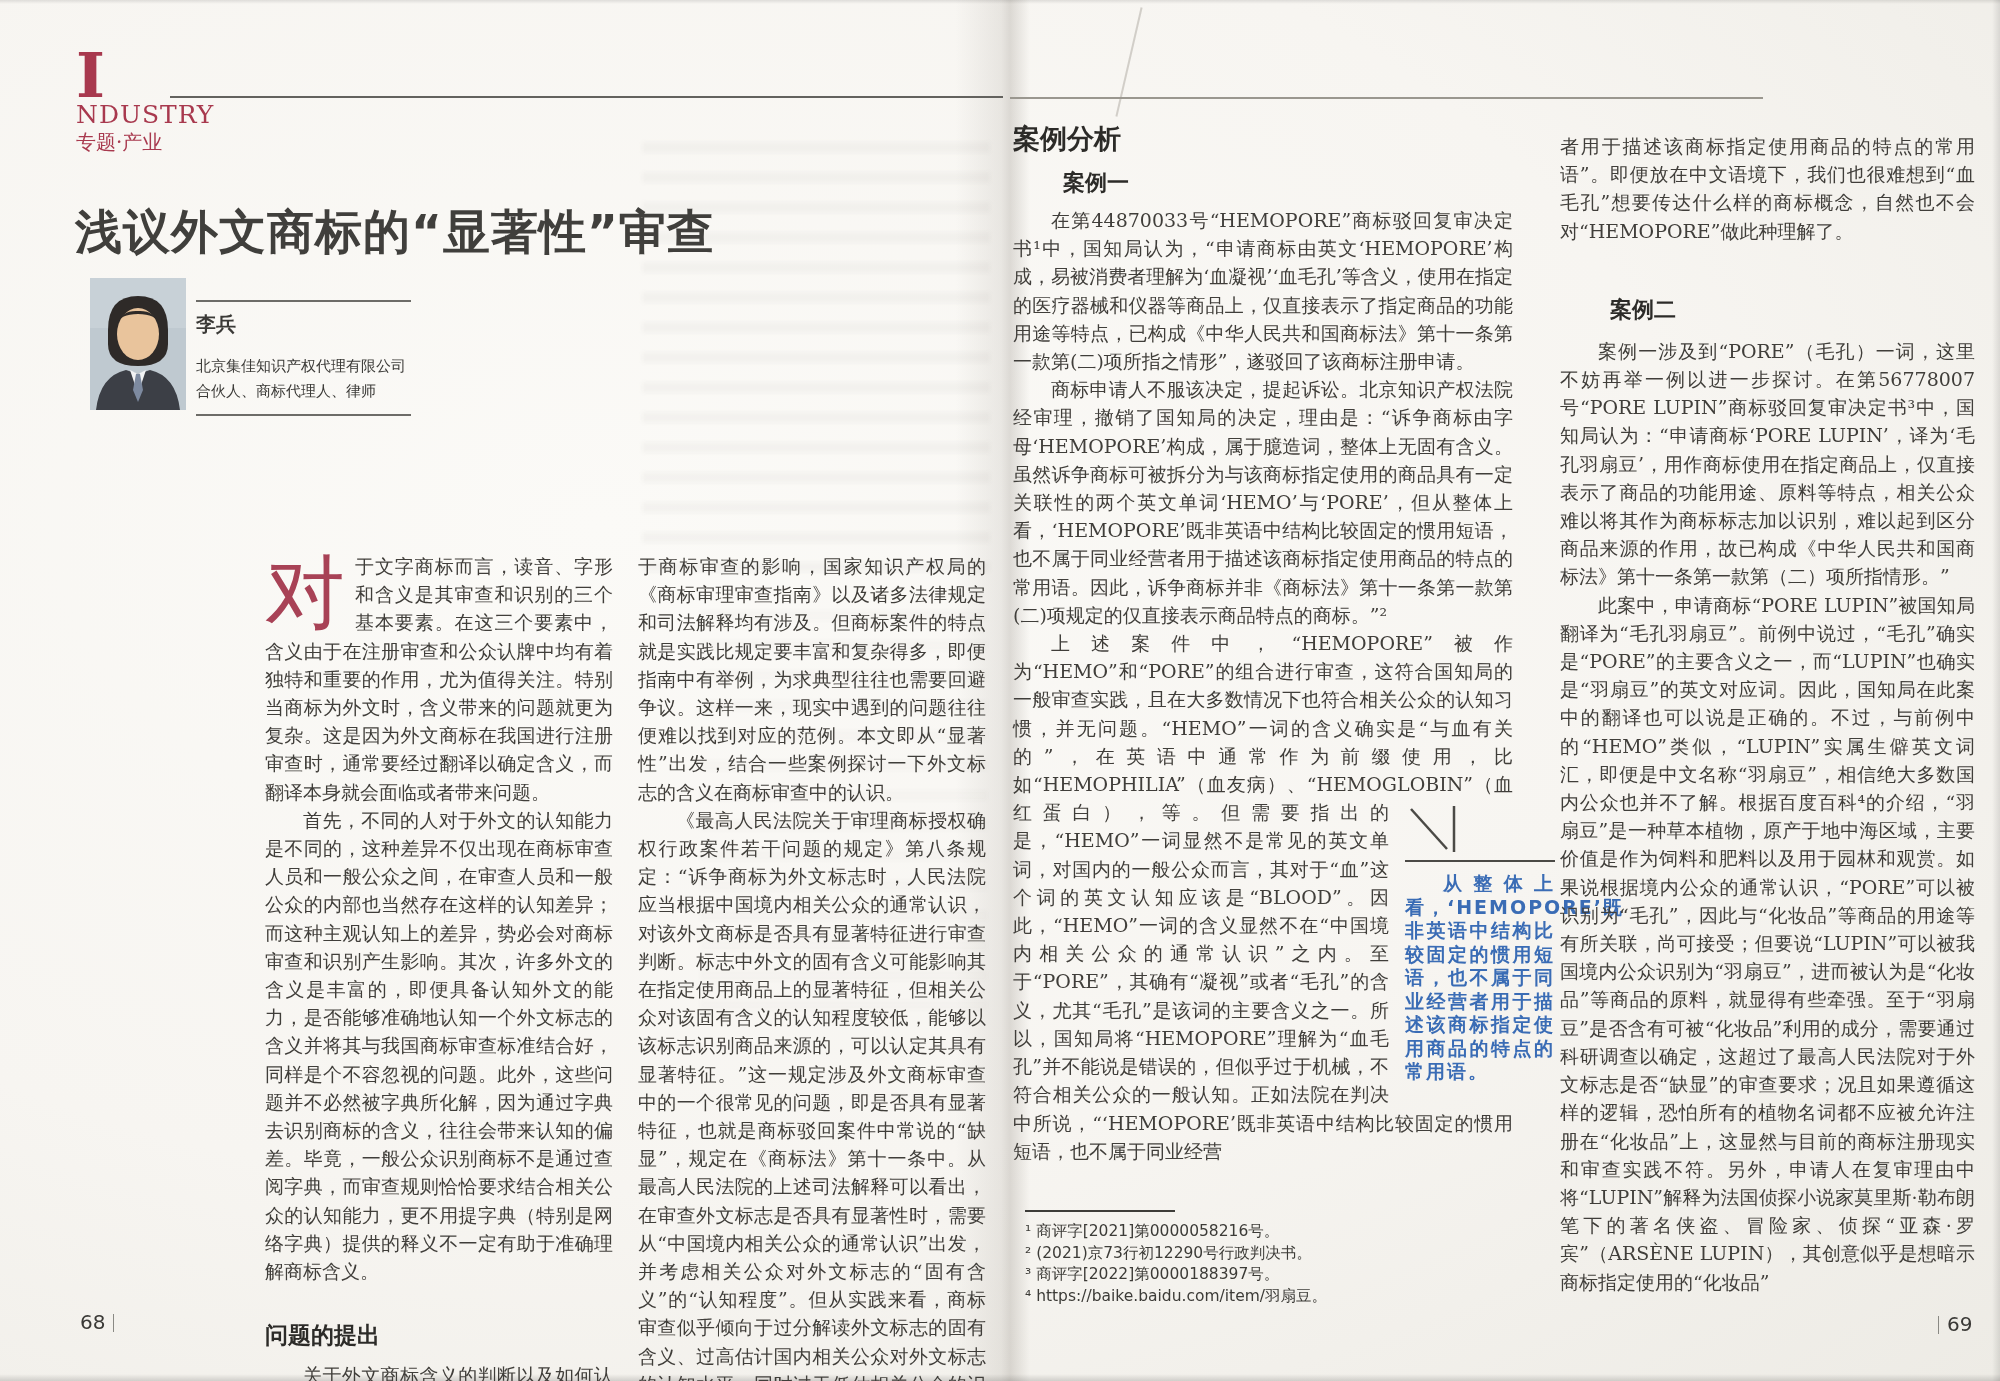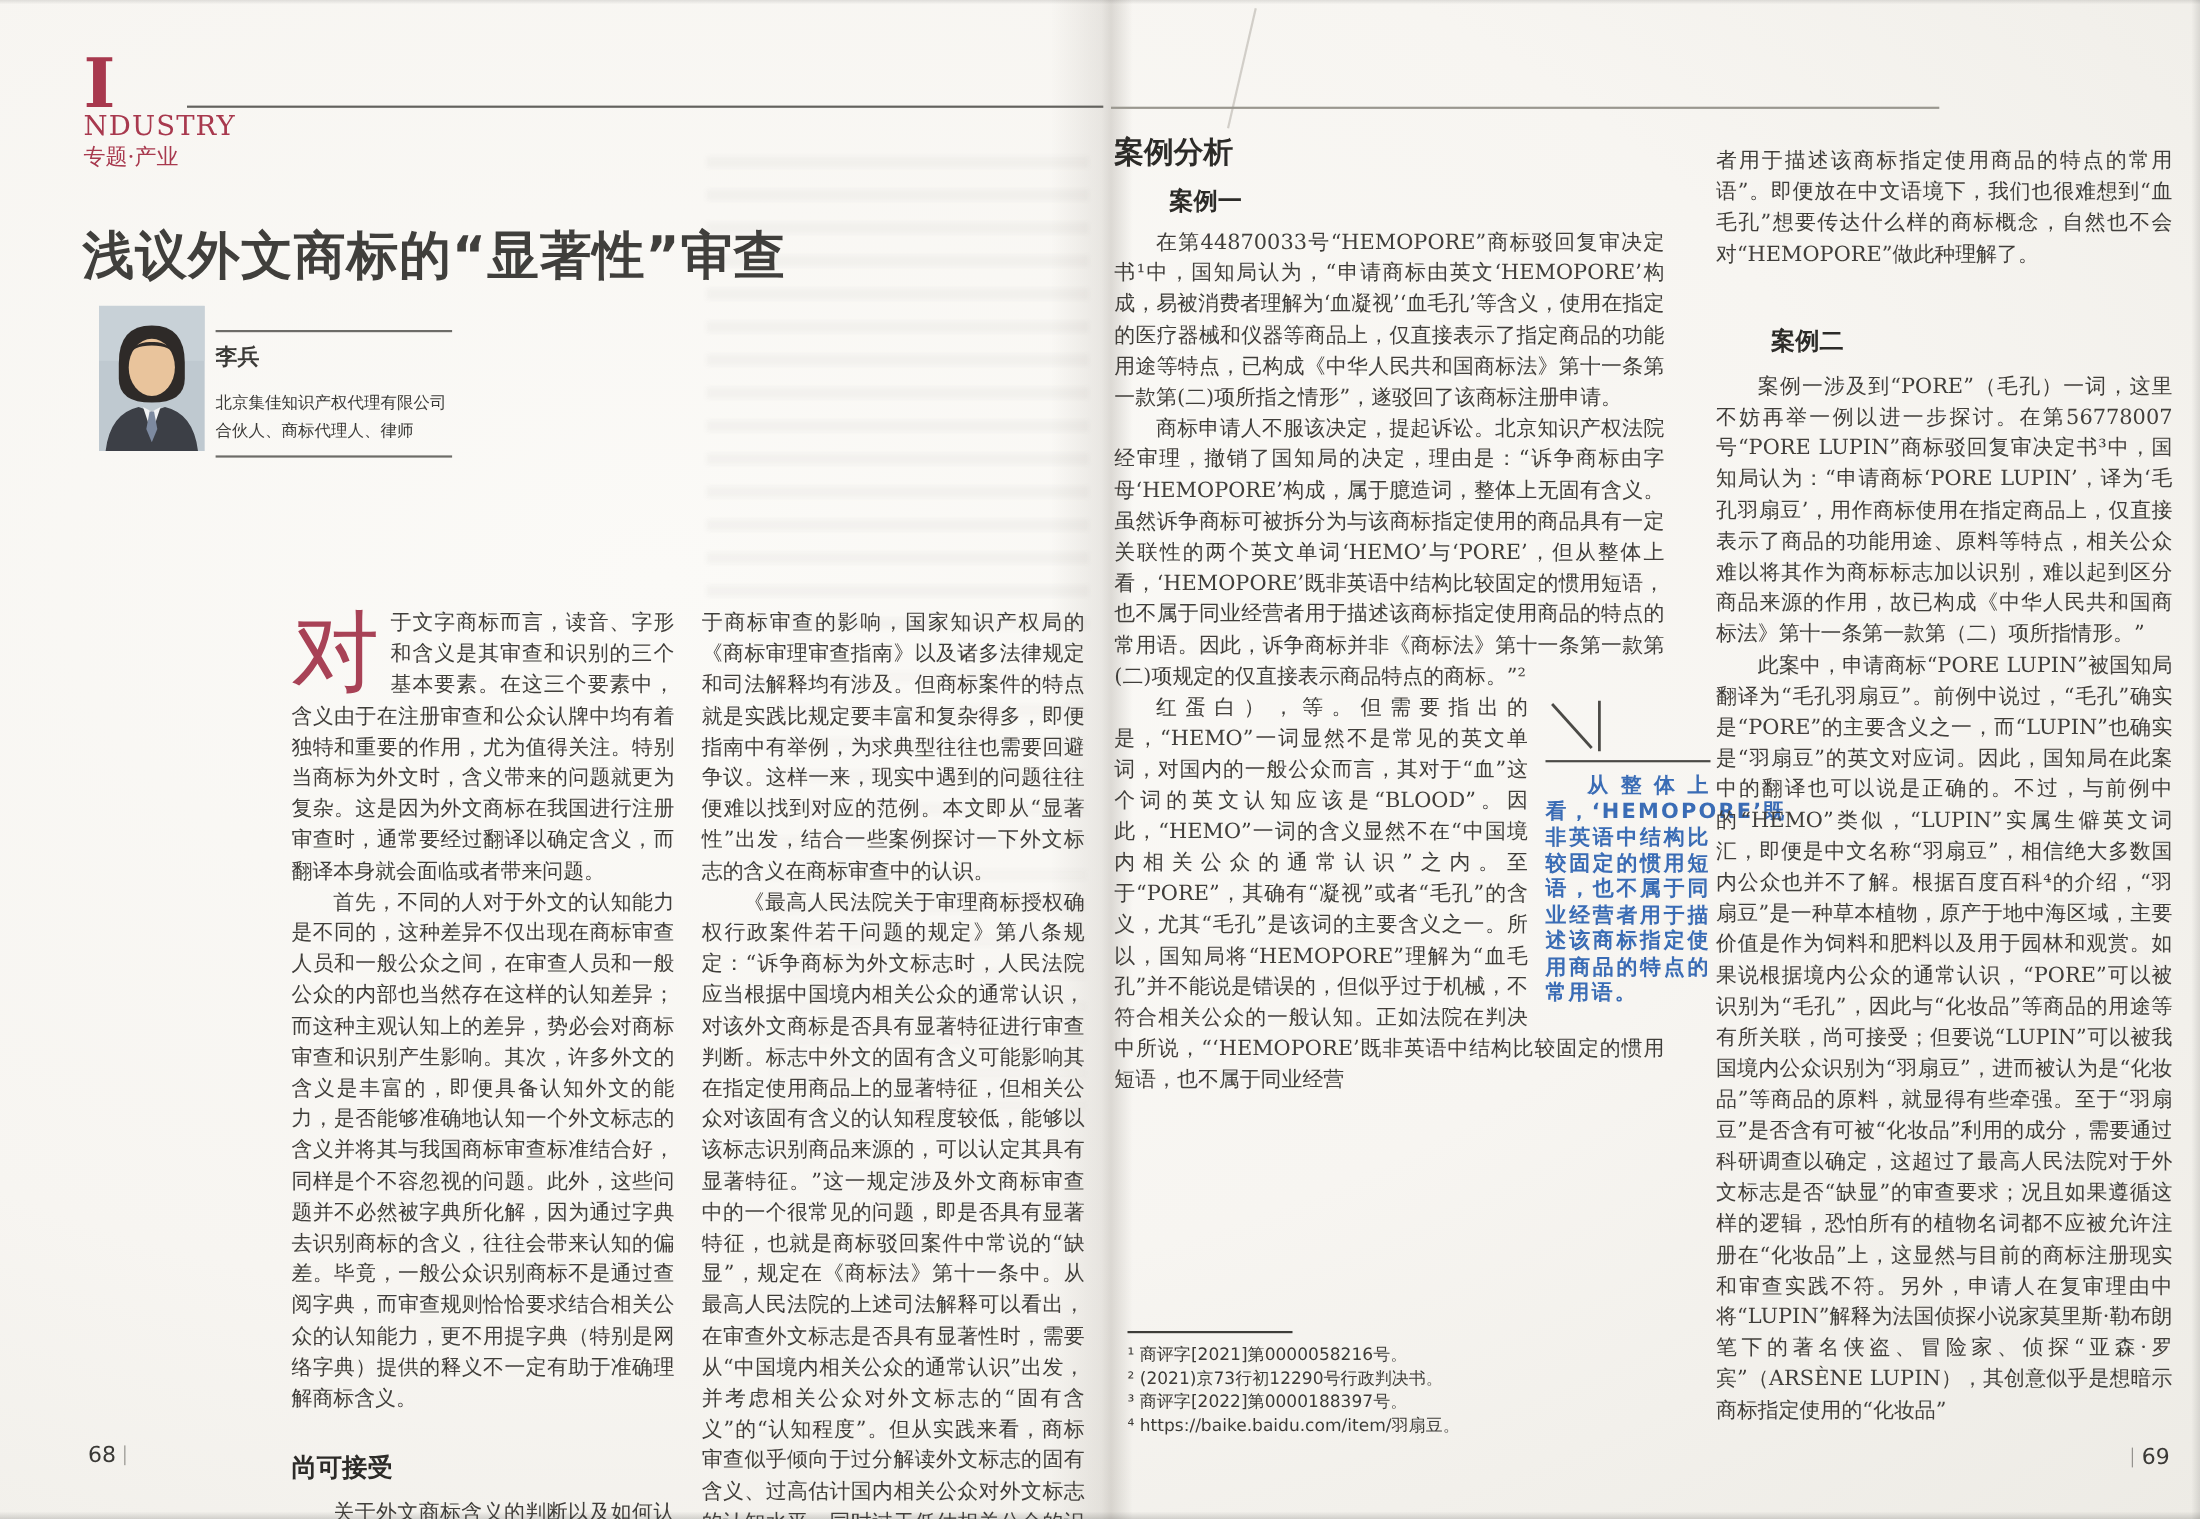--- a/index.html
+++ b/index.html
@@ -117,35 +117,35 @@
     <div class="a-name">李兵</div>
     <div class="a-org">北京集佳知识产权代理有限公司</div>
     <div class="a-role">合伙人、商标代理人、律师</div>
     <div class="a-rule2"></div>
   </div>
 
 
   <div class="page-col col-l1">
     <p class="para"><span class="dropcap">对</span><span>于文字商标而言，读音、字形和含义是其审查和识别的三个基本要素。在这三个要素中，含义由于在注册审查和公众认牌中均有着独特和重要的作用，尤为值得关注。特别当商标为外文时，含义带来的问题就更为复杂。这是因为外文商标在我国进行注册审查时，通常要经过翻译以确定含义，而翻译本身就会面临或者带来问题。</span></p>
     <p class="para ind">首先，不同的人对于外文的认知能力是不同的，这种差异不仅出现在商标审查人员和一般公众之间，在审查人员和一般公众的内部也当然存在这样的认知差异；而这种主观认知上的差异，势必会对商标审查和识别产生影响。其次，许多外文的含义是丰富的，即便具备认知外文的能力，是否能够准确地认知一个外文标志的含义并将其与我国商标审查标准结合好，同样是个不容忽视的问题。此外，这些问题并不必然被字典所化解，因为通过字典去识别商标的含义，往往会带来认知的偏差。毕竟，一般公众识别商标不是通过查阅字典，而审查规则恰恰要求结合相关公众的认知能力，更不用提字典（特别是网络字典）提供的释义不一定有助于准确理解商标含义。</p>
-    <h2 class="sec-h h-left">尚可接受</h2>
+    <h2 class="sec-h h-left">问题的提出</h2>
     <p class="para ind">关于外文商标含义的判断以及如何认识含义对</p>
   </div>
 
   <div class="page-col col-l2">
     <p class="para">于商标审查的影响，国家知识产权局的《商标审理审查指南》以及诸多法律规定和司法解释均有涉及。但商标案件的特点就是实践比规定要丰富和复杂得多，即便指南中有举例，为求典型往往也需要回避争议。这样一来，现实中遇到的问题往往便难以找到对应的范例。本文即从“显著性”出发，结合一些案例探讨一下外文标志的含义在商标审查中的认识。</p>
     <p class="para ind">《最高人民法院关于审理商标授权确权行政案件若干问题的规定》第八条规定：“诉争商标为外文标志时，人民法院应当根据中国境内相关公众的通常认识，对该外文商标是否具有显著特征进行审查判断。标志中外文的固有含义可能影响其在指定使用商品上的显著特征，但相关公众对该固有含义的认知程度较低，能够以该标志识别商品来源的，可以认定其具有显著特征。”这一规定涉及外文商标审查中的一个很常见的问题，即是否具有显著特征，也就是商标驳回案件中常说的“缺显”，规定在《商标法》第十一条中。从最高人民法院的上述司法解释可以看出，在审查外文标志是否具有显著性时，需要从“中国境内相关公众的通常认识”出发，并考虑相关公众对外文标志的“固有含义”的“认知程度”。但从实践来看，商标审查似乎倾向于过分解读外文标志的固有含义、过高估计国内相关公众对外文标志的认知水平，同时过于低估相关公众的识别能力。</p>
   </div>
 
   <div class="page-col col-ra">
     <h2 class="sec-h h-analysis">案例分析</h2>
     <h3 class="sec-h h-case">案例一</h3>
     <p class="para ind">在第44870033号“HEMOPORE”商标驳回复审决定书¹中，国知局认为，“申请商标由英文‘HEMOPORE’构成，易被消费者理解为‘血凝视’‘血毛孔’等含义，使用在指定的医疗器械和仪器等商品上，仅直接表示了指定商品的功能用途等特点，已构成《中华人民共和国商标法》第十一条第一款第(二)项所指之情形”，遂驳回了该商标注册申请。</p>
     <p class="para ind">商标申请人不服该决定，提起诉讼。北京知识产权法院经审理，撤销了国知局的决定，理由是：“诉争商标由字母‘HEMOPORE’构成，属于臆造词，整体上无固有含义。虽然诉争商标可被拆分为与该商标指定使用的商品具有一定关联性的两个英文单词‘HEMO’与‘PORE’，但从整体上看，‘HEMOPORE’既非英语中结构比较固定的惯用短语，也不属于同业经营者用于描述该商标指定使用商品的特点的常用语。因此，诉争商标并非《商标法》第十一条第一款第(二)项规定的仅直接表示商品特点的商标。”²</p>
-    <p class="para ind"><span class="pq">
+    <p class="para ind"><span>上述案件中，“HEMOPORE”被作为“HEMO”和“PORE”的组合进行审查，这符合国知局的一般审查实践，且在大多数情况下也符合相关公众的认知习惯，并无问题。“HEMO”一词的含义确实是“与血有关的”，在英语中通常作为前缀使用，比如“HEMOPHILIA”（血友病）、“HEMOGLOBIN”（血</span><span class="pq">
           <svg class="pq-arrow" width="52" height="52" viewBox="0 0 52 52">
             <line x1="2" y1="5" x2="38" y2="45" stroke="#4b4a46" stroke-width="2.5"></line>
             <line x1="45" y1="2" x2="45" y2="48" stroke="#4b4a46" stroke-width="2.5"></line>
           </svg>
           <span class="pq-rule" style="display:block"></span>
           <span class="pq-text" style="display:block">从整体上看，‘HEMOPORE’既非英语中结构比较固定的惯用短语，也不属于同业经营者用于描述该商标指定使用商品的特点的常用语。</span>
         </span><span>红蛋白），等。但需要指出的是，“HEMO”一词显然不是常见的英文单词，对国内的一般公众而言，其对于“血”这个词的英文认知应该是“BLOOD”。因此，“HEMO”一词的含义显然不在“中国境内相关公众的通常认识”之内。至于“PORE”，其确有“凝视”或者“毛孔”的含义，尤其“毛孔”是该词的主要含义之一。所以，国知局将“HEMOPORE”理解为“血毛孔”并不能说是错误的，但似乎过于机械，不符合相关公众的一般认知。正如法院在判决中所说，“‘HEMOPORE’既非英语中结构比较固定的惯用短语，也不属于同业经营</span></p>
   </div>
 
   <div class="page-col col-rb">

